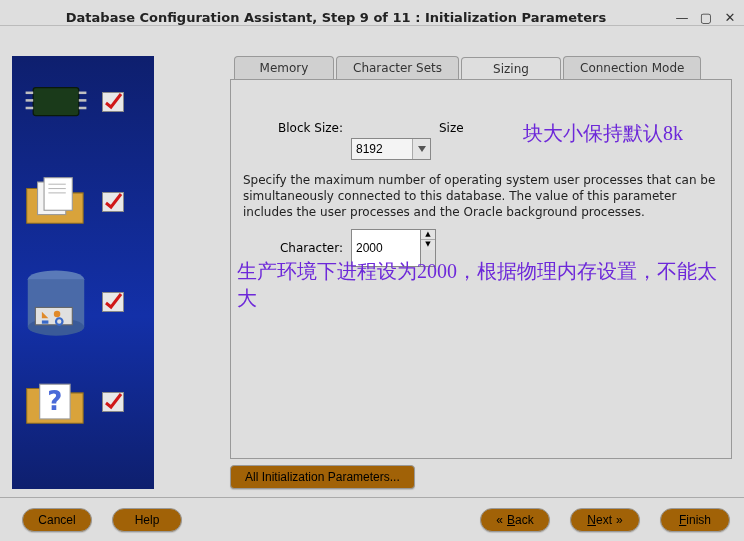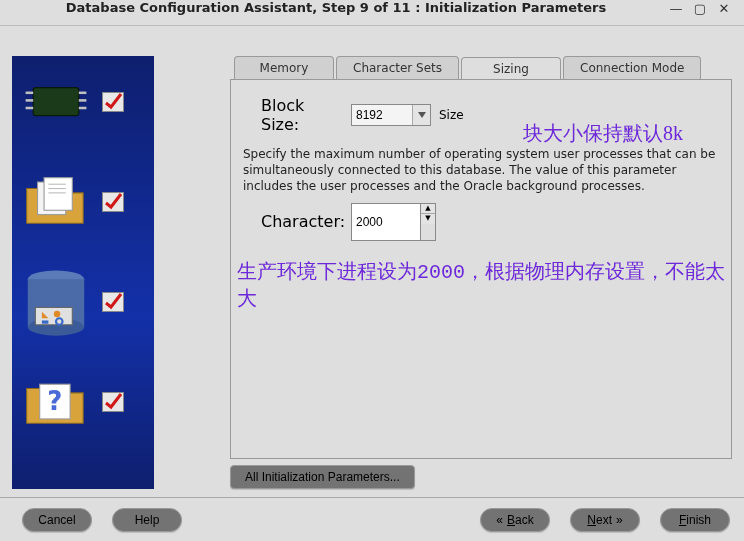--- a/index.html
+++ b/index.html
@@ -8,22 +8,22 @@
       font-size: 12px;
       background: #dedede;
       width: 744px;
       height: 541px;
       overflow: hidden;
     }
     .titlebar {
       height: 26px;
       background: #dedede;
       display: flex;
-      align-items: flex-start;
-      padding: 0 12px;
+      align-items: flex-end;
+      padding: 0 6px;
       border-bottom: 1px solid #bbb;
     }
     .titlebar-title {
       flex: 1;
       text-align: center;
       font-weight: bold;
       font-size: 13px;
       color: #222;
     }
     .titlebar-btn {
@@ -124,28 +124,30 @@
       margin-bottom: 8px;
     }
     .field-row {
       display: flex;
       align-items: center;
       gap: 8px;
       margin: 6px 0 12px 18px;
     }
     .field-label {
       width: 82px;
-      font-size: 16px;
+      font-size: 12px;
+      text-align: right;
     }
     .combo {
       display: flex;
       align-items: center;
       border: 1px solid #888;
       background: #f4f4f4;
       height: 22px;
+      margin-top: 42px;
     }
     .combo-input {
       width: 60px;
       padding: 2px 4px;
       border: none;
       background: transparent;
       font-size: 12px;
       text-align: left;
     }
     .combo-arrow {
@@ -189,21 +191,21 @@
     .annotation {
       color: #6d28d9;
       font-size: 20px;
       font-family: "SimSun", serif;
       position: absolute;
     }
     .all-params {
       margin-top: 6px;
     }
     .btn {
-      background: #737373;
+      background: #a16207;
       border: 1px solid #999;
       border-radius: 12px;
       padding: 4px 14px;
       font-size: 12px;
       cursor: default;
       display: inline-flex;
       align-items: center;
       gap: 4px;
       box-shadow: 0 1px 1px rgba(0,0,0,0.15);
     }
@@ -332,21 +334,21 @@
           <div class="field-label">Character:</div>
           <div class="spinner">
             <input value="2000" style="">
             <div class="spinner-buttons">
               <div class="spinbtn">▲</div>
               <div class="spinbtn">▼</div>
             </div>
           </div>
         </div>
 
-        <div class="annotation" style="top:178px; left:6px; right:6px;font-family:Liberation Mono, monospace;">生产环境下进程设为2000，根据物理内存设置，不能太大</div>
+        <div class="annotation" style="top:178px; left:6px; right:6px;">生产环境下进程设为2000，根据物理内存设置，不能太大</div>
       </div>
 
       <div class="all-params">
         <button class="btn" style="border-radius:4px;">All Initialization Parameters...</button>
       </div>
     </div>
   </div>
 
   <div class="footer">
     <button class="btn">Cancel</button>

